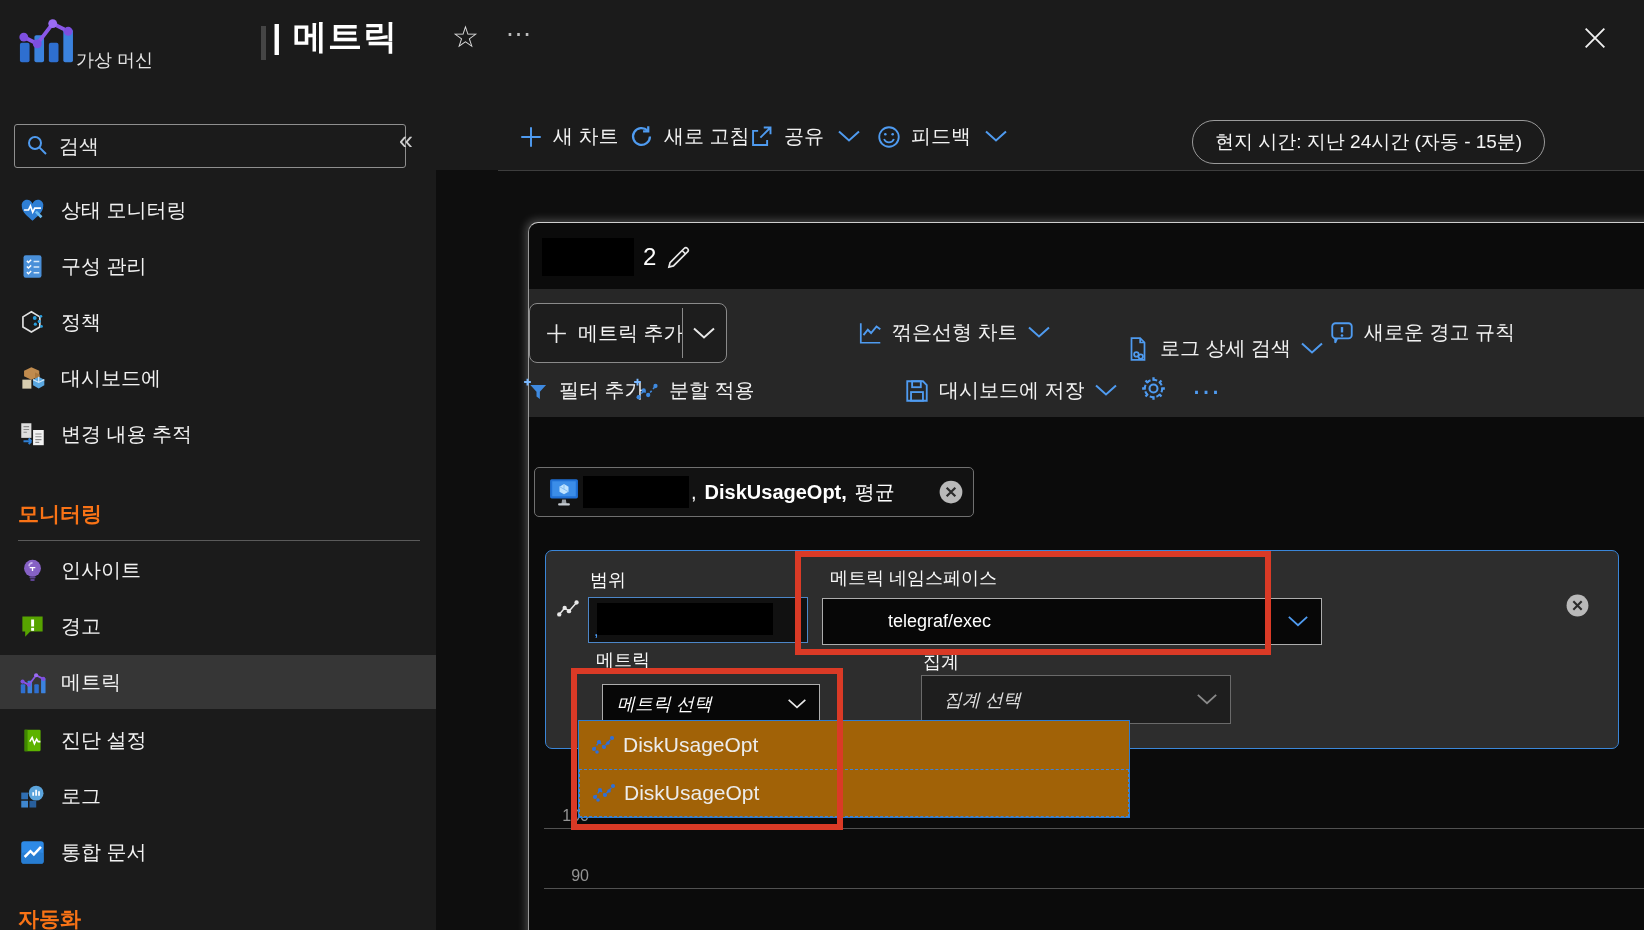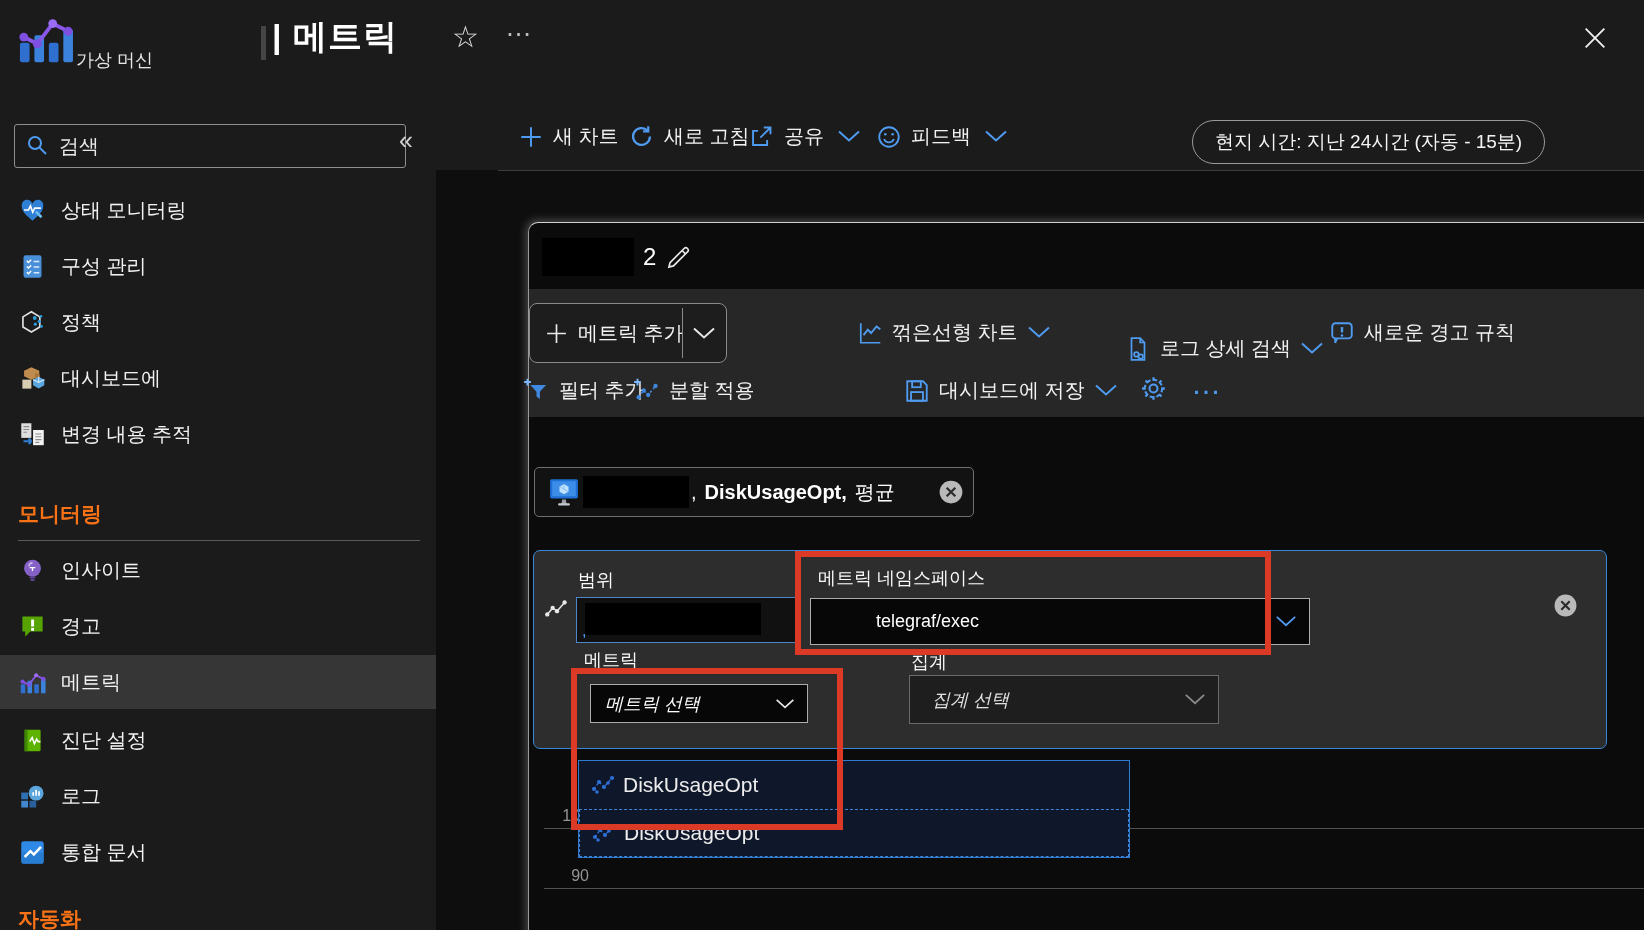--- a/index.html
+++ b/index.html
@@ -41,21 +41,21 @@
   .band{left:0px;top:66px;width:1140px;height:128px;background:#272727;}
   .split-btn{left:0px;top:14px;width:196px;height:58px;border:1px solid #8a8a8a;border-radius:8px;background:#1d1d1d;display:flex;align-items:center;}
   .redbox{border:6px solid #da3a26;pointer-events:none;z-index:40;}
   .select{background:#070707;border:1px solid #adadad;display:flex;align-items:center;color:#fff;font-size:18px;}
   .select .chev{position:absolute;right:12px;}
   .phold{font-style:italic;}
   .pill{border:1px solid #707070;border-radius:5px;background:#121212;display:flex;align-items:center;}
   .redact{background:#000;}
   .gridline{background:#515151;height:1px;}
   .axis-lbl{color:#949494;font-size:16px;text-align:right;width:46px;}
-  .flyout{background:#0f172a;border:1px solid #2e7cd2;z-index:30;margin-top:40px;}
+  .flyout{background:#a16207;border:1px solid #2e7cd2;z-index:30;}
   .fly-item{position:absolute;left:0;width:100%;height:48px;display:flex;align-items:center;cursor:pointer;}
   .fly-item .tx{position:absolute;left:44px;font-size:21px;color:#ececec;white-space:nowrap;}
   .fly-item .ic{position:absolute;left:12px;width:24px;height:20px;}
   .dash-focus{border:1px dashed #3f84d6;}
   .edlabel{font-size:18px;color:#fafafa;white-space:nowrap;}
 </style>
 </head>
 <body>
 
 <div id="stage">
@@ -425,21 +425,21 @@
             <path d="M8 8l8 8M16 8l-8 8" stroke="#2b2b2b" stroke-width="2"></path>
           </svg>
       </span>
     </div>
 
     <span class="abs axis-lbl" style="left:14px;top:584px;">100</span>
     <div class="abs gridline" style="left:15px;top:605px;width:1125px;"></div>
     <span class="abs axis-lbl" style="left:14px;top:644px;">90</span>
     <div class="abs gridline" style="left:15px;top:665px;width:1125px;"></div>
 
-    <div class="abs" style="left:4px;top:327px;width:1072px;height:197px;background:#2d2d2d;border:1px solid #3a86d8;border-radius:7px;">
+    <div class="abs" style="left:16px;top:327px;width:1072px;height:197px;background:#2d2d2d;border:1px solid #3a86d8;border-radius:7px;">
       <span class="abs ico" style="left:10px;top:47px;">
         <svg width="26" height="22" viewBox="0 0 24 20" fill="none">
             <path d="M3 15l5-6 4 3 7-8" stroke="#e8e8e8" stroke-width="1.4"></path>
             <circle cx="3" cy="15" r="2" fill="#e8e8e8"></circle>
             <circle cx="8" cy="9" r="2" fill="#e8e8e8"></circle>
             <circle cx="12" cy="12" r="2" fill="#e8e8e8"></circle>
             <circle cx="19" cy="4" r="2" fill="#e8e8e8"></circle>
           </svg>
       </span>
       <span class="abs edlabel" style="left:44px;top:17px;">범위</span>

